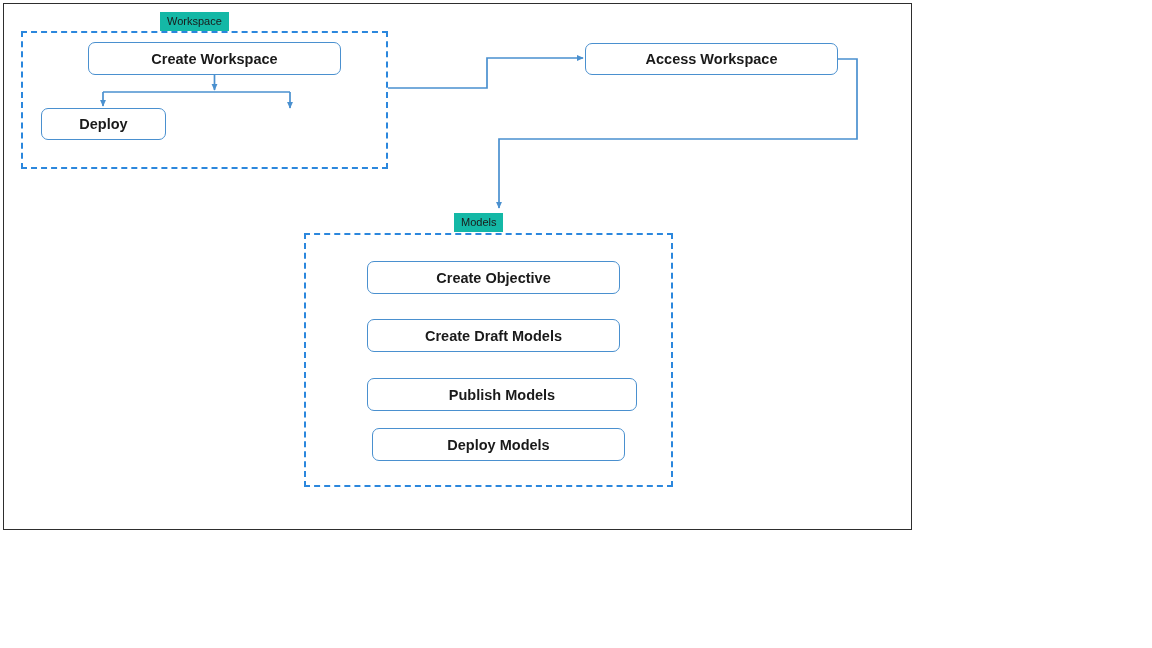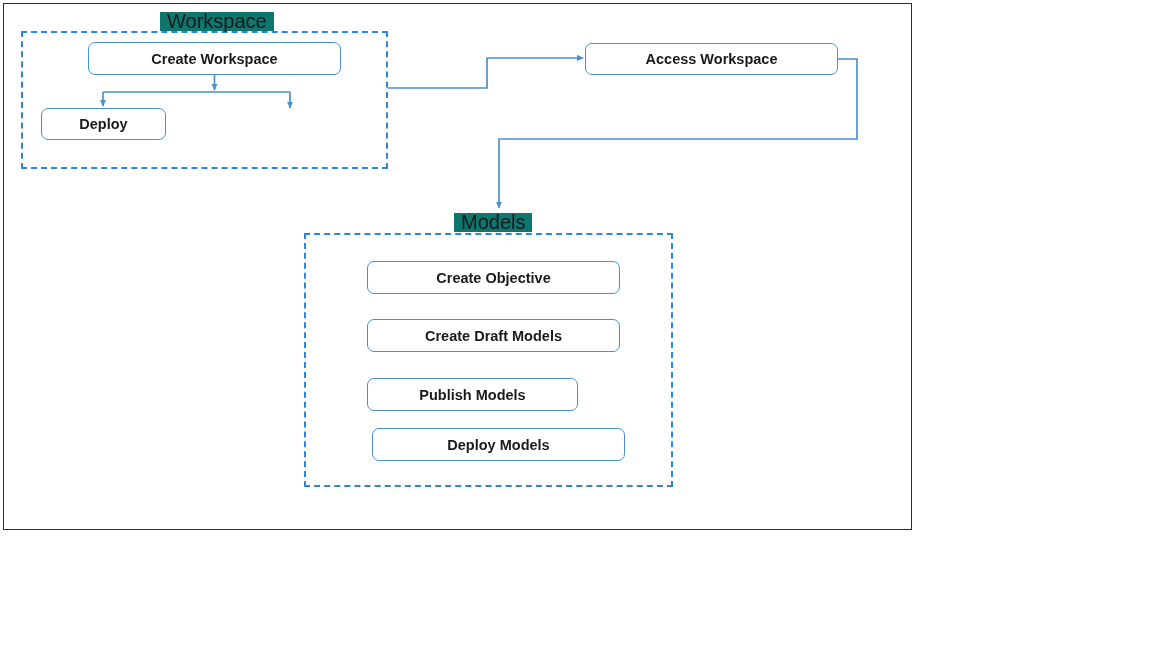--- a/index.html
+++ b/index.html
@@ -38,23 +38,23 @@
   
   .group-box {
     position: absolute;
     box-sizing: border-box;
     border: 2px dashed #2b87dd;
     background: transparent;
   }
 
   .group-label {
     position: absolute;
-    background: #0f766e;
+    background: #14b8a6;
     color: #1a1a1a;
-    font-size: 20px;
+    font-size: 11px;
     line-height: 19px;
     padding: 0 7px;
     white-space: nowrap;
     text-align: center;
   }
 
   
   .node {
     position: absolute;
     box-sizing: border-box;
@@ -140,21 +140,21 @@
   <div class="group-label" style="left:454px; top:213px;">Models</div>
 
   <div class="node" style="left:367px; top:261px; width:253px; height:33px;">
     <span>Create Objective</span>
   </div>
 
   <div class="node" style="left:367px; top:319px; width:253px; height:33px;">
     <span>Create Draft Models</span>
   </div>
 
-  <div class="node" style="left:367px; top:378px; width:211px; height:33px;">
+  <div class="node" style="left:367px; top:378px; width:270px; height:33px;">
     <span>Publish Models</span>
   </div>
 
   <div class="node" style="left:372px; top:428px; width:253px; height:33px;">
     <span>Deploy Models</span>
   </div>
 
 </div>
 
 </body></html>

